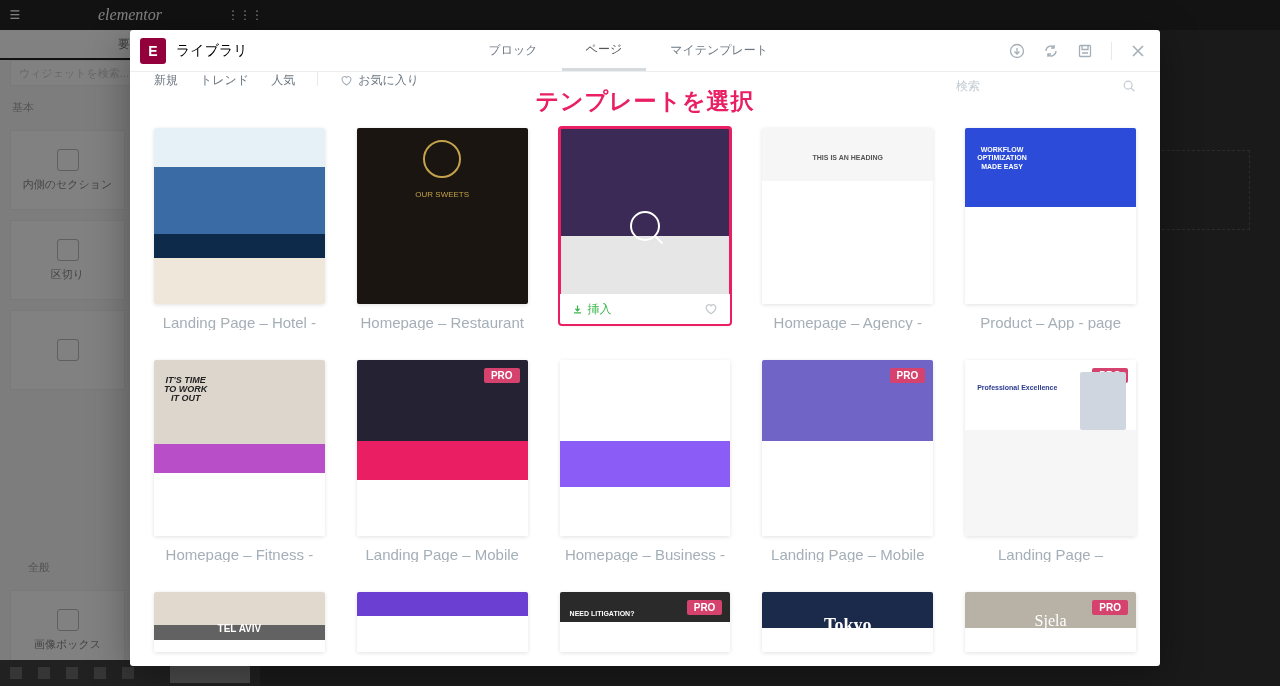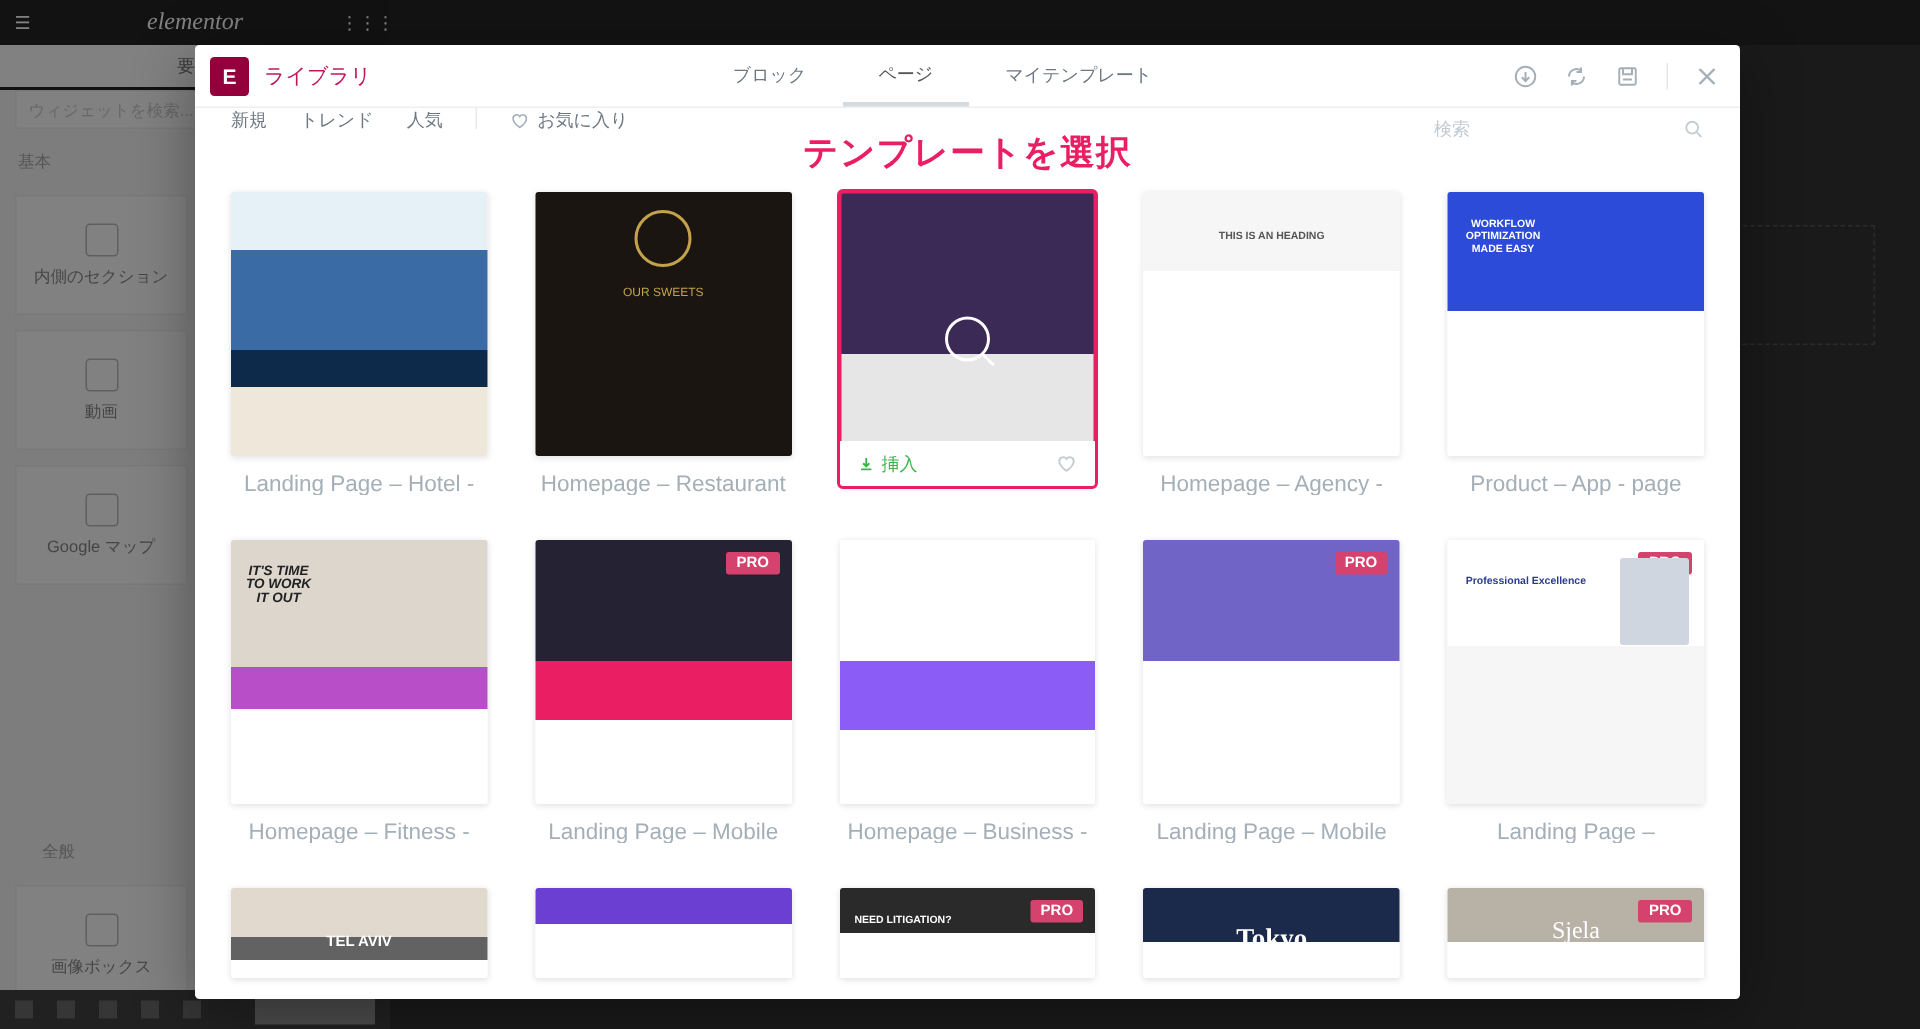--- a/index.html
+++ b/index.html
@@ -26,21 +26,21 @@
 .be-publish { margin-left: auto; width: 80px; height: 20px; background: #39b54a; }
 .be-canvas { position: absolute; left: 260px; right: 0; top: 0; bottom: 0; background: #333; }
 .be-topbar { height: 30px; background: #262626; }
 .be-dropzone { margin: 120px 30px 0; height: 80px; border: 1px dashed #575757; }
 
 
 .modal-scrim { position: absolute; inset: 0; background: rgba(0,0,0,.35); }
 .modal { position: absolute; left: 130px; top: 30px; right: 120px; bottom: 20px; background: #fff; border-radius: 3px; box-shadow: 0 8px 40px rgba(0,0,0,.35); display: flex; flex-direction: column; overflow: hidden; }
 .m-header { height: 42px; border-bottom: 1px solid #eee; display: flex; align-items: center; padding-left: 10px; }
 .m-logo { width: 26px; height: 26px; border-radius: 3px; background: #93003c; color: #fff; display: flex; align-items: center; justify-content: center; font-weight: bold; font-size: 14px; margin-right: 10px; }
-.m-title { font-size: 14px; color: #be185d; }
+.m-title { font-size: 14px; color: #000000; }
 .m-tabs { flex: 1; display: flex; justify-content: center; gap: 0; }
 .m-tab { padding: 0 24px; height: 40px; display: flex; align-items: center; font-size: 12px; color: #6d7882; cursor: pointer; }
 .m-tab.active { border-bottom: 3px solid #d5dadf; color: #565656; }
 .m-actions { display: flex; align-items: center; gap: 18px; padding-right: 14px; }
 .m-act { width: 16px; height: 16px; color: #a4afb7; cursor: pointer; }
 .m-divider { width: 1px; height: 18px; background: #e6e9ec; }
 
 .m-toolbar { height: 46px; display: flex; align-items: flex-start; padding: 0 24px; gap: 22px; position: relative; }
 .m-filter { font-size: 12px; color: #6d7882; cursor: pointer; }
 .m-vsep { width: 1px; height: 14px; background: #e6e9ec; }
@@ -114,24 +114,20 @@
       <div class="be-widget">
           <div class="ico"></div>
           <span>内側のセクション</span>
         </div>
       <div class="be-widget">
           <div class="ico"></div>
           <span>画像</span>
         </div>
       <div class="be-widget">
           <div class="ico"></div>
-          <span>動画</span>
-        </div>
-      <div class="be-widget">
-          <div class="ico"></div>
           <span>区切り</span>
         </div>
       <div class="be-widget">
           <div class="ico"></div>
           <span>Google マップ</span>
         </div>
       <div class="be-widget">
           <div class="ico"></div>
         </div>
     </div>

